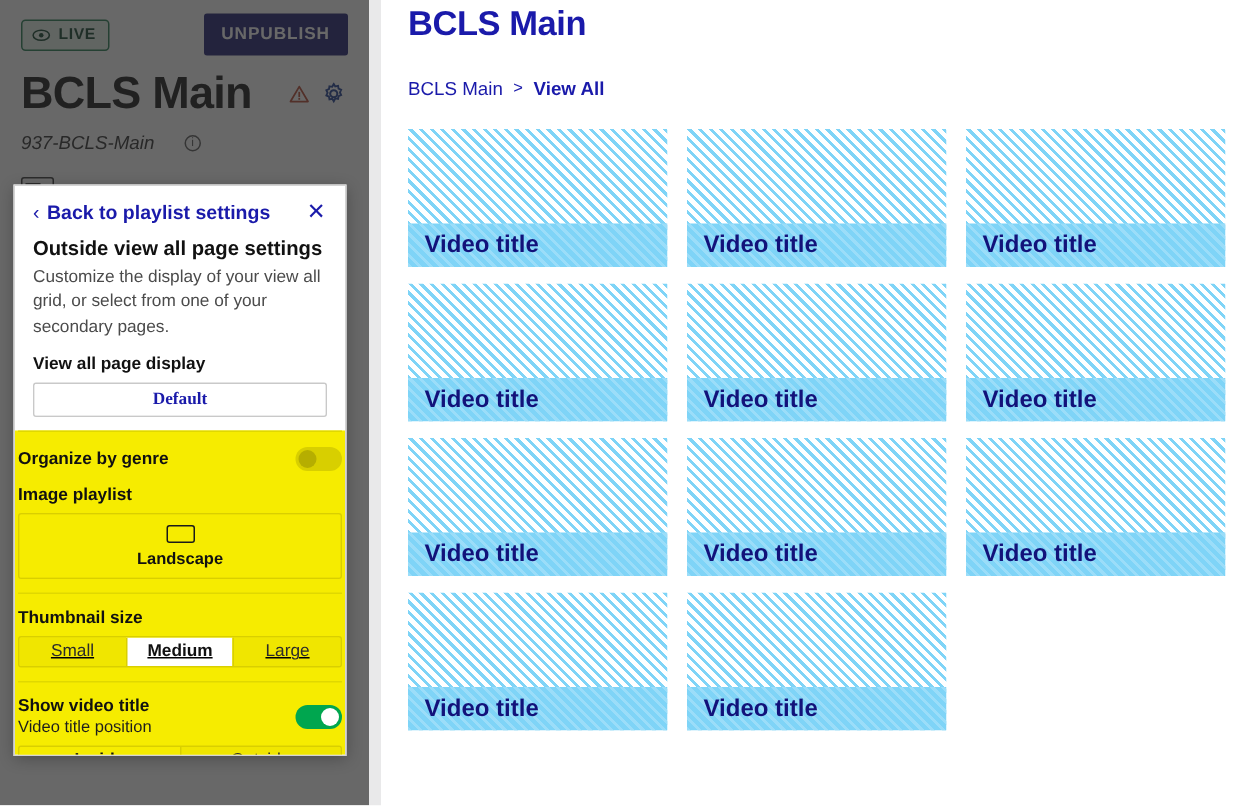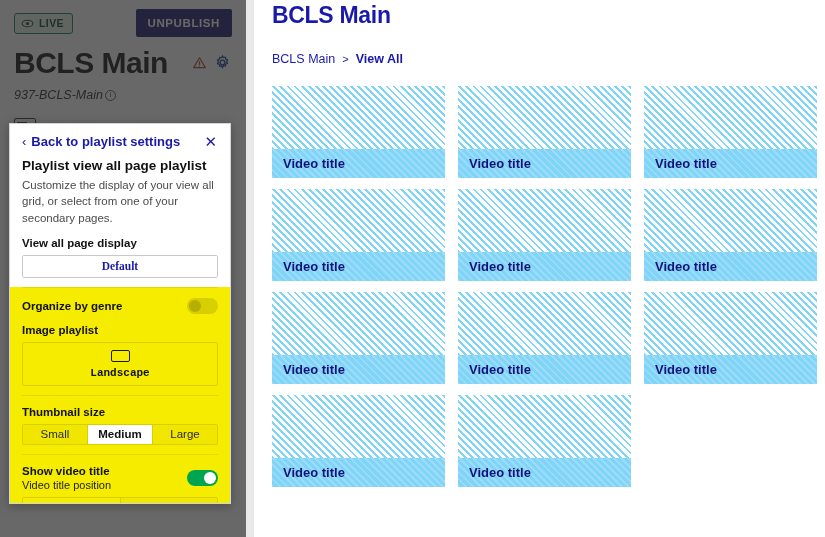--- a/index.html
+++ b/index.html
@@ -34,21 +34,21 @@
     border: none; border-radius: 2px;
     font-size: 11.5px; font-weight: 600; letter-spacing: .6px;
     padding: 8px 12px; cursor: pointer;
     font-family: "Liberation Sans", sans-serif;
   }
 
   .title-row { display: flex; align-items: center; justify-content: space-between; margin-top: 10px; }
   .pl-title { font-size: 30px; font-weight: 700; color: #111111; letter-spacing: -.5px; line-height: 1.1; }
   .title-icons { display: flex; align-items: center; gap: 8px; padding-right: 2px; }
 
-  .pl-sub { margin-top: 9px; font-size: 12.5px; font-style: italic; color: #2a2a2a; display: flex; align-items: center; gap: 2px; }
+  .pl-sub { margin-top: 9px; font-size: 12.5px; font-style: italic; color: #2a2a2a; display: flex; align-items: center; gap: 20px; }
   .info-circle {
     width: 11px; height: 11px; border: 1.2px solid #555; border-radius: 50%;
     display: inline-flex; align-items: center; justify-content: center;
     font-size: 8px; font-style: normal; color: #555; line-height: 1;
   }
 
   .ghost-row { display: flex; align-items: center; gap: 6px; margin-top: 16px; }
   .ghost-thumb { width: 22px; height: 14px; border: 1.6px solid #333; border-radius: 2px; position: relative; }
   .ghost-thumb:after { content:""; position:absolute; left:2px; top:3px; width:10px; height:2px; background:#333; }
   .ghost-text { font-size: 12px; color: #333; }
@@ -95,47 +95,47 @@
 
   .seg { display: flex; margin-top: 6px; border: 1px solid #c9c9c9; border-radius: 2px; overflow: hidden; height: 23px; }
   .seg-btn {
     flex: 1; display: flex; align-items: center; justify-content: center;
     font-size: 11.5px; color: #2b2b2b; background: #f1f1f1; cursor: pointer;
     border: none; font-family: Liberation Serif, serif;
   }
   .seg-btn.sel { background: #ffffff; color: #1a1aaa; font-weight: 700; }
   .seg-btn + .seg-btn { border-left: 1px solid #c9c9c9; }
 
-  .hl { background: #f6ec00; margin: 9px -12px 0 -12px; padding: 0 12px; }
+  .hl { background: #f6ec00; margin: 9px -12px 0 -12px; padding: 0 2px; }
   .hl-divider { height: 1px; background: #e0d800; margin: 9px 0 0 0; }
 
   .row-toggle { display: flex; align-items: center; justify-content: space-between; padding-top: 10px; }
   .row-toggle .rt-text .rt-title { font-size: 11.5px; font-weight: 700; color: #111; }
   .row-toggle .rt-text .rt-sub { font-size: 11px; color: #1d1d1d; margin-top: 2px; }
   .toggle { width: 31px; height: 16px; border-radius: 9px; position: relative; cursor: pointer; flex: none; }
   .toggle .knob { position: absolute; top: 2px; width: 12px; height: 12px; border-radius: 50%; background: #fff; }
   .toggle.off { background: #d8cf00; }
   .toggle.off .knob { left: 2px; background: #b6ae00; }
   .toggle.on { background: #00a64f; }
   .toggle.on .knob { right: 2px; }
 
   .hl-label { padding-top: 10px; font-size: 11.5px; font-weight: 700; color: #111; }
 
   .seg-y { display: flex; margin-top: 6px; border: 1px solid #d9cf00; border-radius: 2px; overflow: hidden; }
   .seg-y-btn {
     flex: 1; display: flex; flex-direction: column; align-items: center; justify-content: center; gap: 5px;
     font-size: 11px; color: #2b2b2b; background: #f0e600; cursor: pointer;
-    border: none; padding: 7px 0 6px 0; font-family: Liberation Mono, monospace;
+    border: none; padding: 7px 0 6px 0; font-family: Liberation Sans, sans-serif;
   }
   .seg-y-btn.sel { background: #f6ec00; font-weight: 700; color: #111; }
   .seg-y-btn + .seg-y-btn { border-left: 1px solid #d9cf00; }
   .ico-landscape { width: 19px; height: 12px; border: 1.6px solid #1a1a1a; border-radius: 2px; }
   .ico-portrait { width: 11px; height: 14px; border: 1.6px solid #1a1a1a; border-radius: 2px; }
 
-  .seg-y3 { display: flex; margin-top: 6px; border: 1px solid #d9cf00; border-radius: 2px; overflow: hidden; height: 21px; }
+  .seg-y3 { display: flex; margin-top: 6px; border: 1px solid #d9cf00; border-radius: 2px; overflow: hidden; height: 21px; text-decoration: underline; }
   .seg-y3-btn {
     flex: 1; display: flex; align-items: center; justify-content: center;
     font-size: 11.5px; color: #2b2b2b; background: #f0e600; cursor: pointer;
     border: none; font-family: "Liberation Sans", sans-serif;
   }
   .seg-y3-btn.sel { background: #ffffff; font-weight: 700; color: #111; }
   .seg-y3-btn + .seg-y3-btn { border-left: 1px solid #d9cf00; }
 
   .seg-y2 { display: flex; margin-top: 6px; border: 1px solid #d9cf00; border-radius: 2px; overflow: hidden; height: 21px; }
   .seg-y2-btn {
@@ -166,21 +166,21 @@
     position: absolute; inset: 0;
     background-color: #ffffff;
     background-image: repeating-linear-gradient(45deg, #7fd4f7 0px, #7fd4f7 2px, #ffffff 2px, #ffffff 5px);
   }
   .card .band {
     position: absolute; left: 0; right: 0; bottom: 0; height: 29px;
     background-color: #7fd4f7;
     background-image: repeating-linear-gradient(45deg, rgba(255,255,255,.22) 0px, rgba(255,255,255,.22) 2px, rgba(0,0,0,0) 2px, rgba(0,0,0,0) 5px);
     display: flex; align-items: center; padding-left: 11px;
   }
-  .card .band span { font-size: 13px; font-weight: 700; color: #12127a; }
+  .card .band span { font-size: 16px; font-weight: 700; color: #12127a; }
 </style>
 </head>
 <body>
 
 <div id="app">
 
   <div class="left-pane">
     <div class="left-inner">
 
       <div class="badge-row">
@@ -235,21 +235,21 @@
   <div class="dialog">
 
     <div class="dlg-top">
       <button class="back-link">
         <span class="chev-l">‹</span>
         <span>Back to playlist settings</span>
       </button>
       <button class="close-x">✕</button>
     </div>
 
-    <div class="dlg-h2">Playlist view all page playlist</div>
+    <div class="dlg-h2">Outside view all page settings</div>
     <div class="dlg-desc">Customize the display of your view all grid, or select from one of your secondary pages.</div>
 
     <div class="dlg-label">View all page display</div>
     <div class="seg">
       <button class="seg-btn sel">Default</button>
     </div>
 
     <div class="hl">
       <div class="hl-divider"></div>
 

